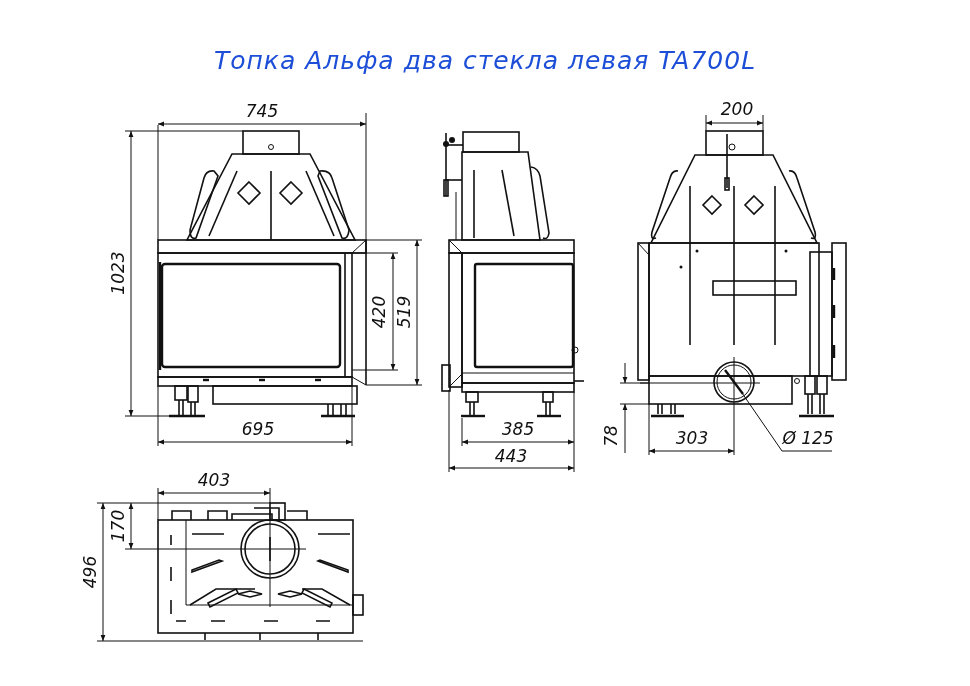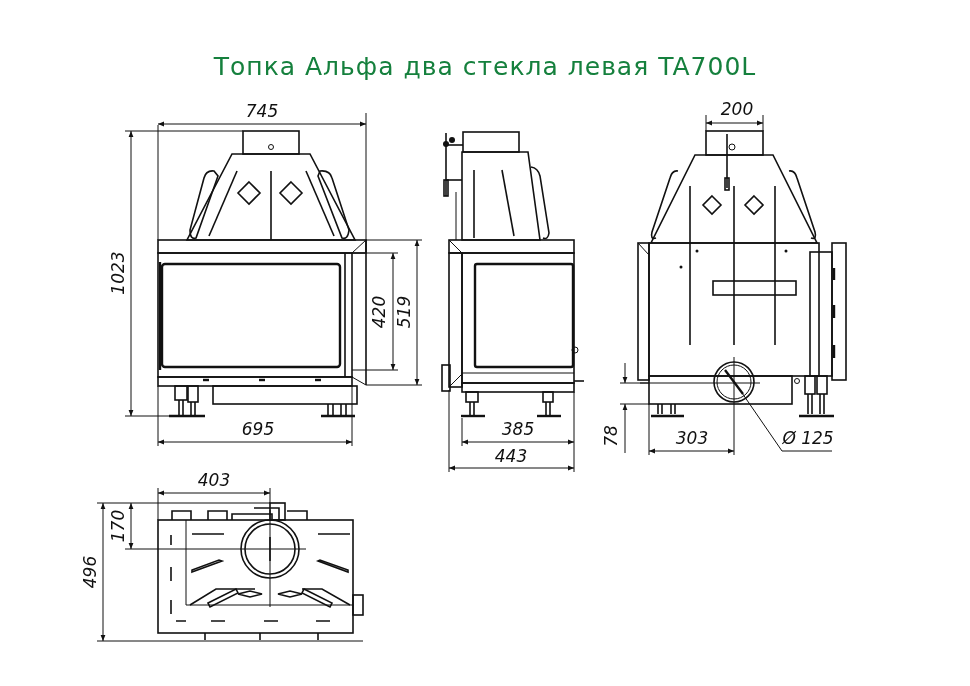--- a/index.html
+++ b/index.html
@@ -1,20 +1,20 @@
 <!DOCTYPE html>
 <html><head>
 <meta charset="utf-8">
 <style>
   html, body { margin: 0; padding: 0; background: #ffffff; }
   body { width: 970px; height: 686px; position: relative; overflow: hidden;
          font-family: "DejaVu Sans", sans-serif; }
   .title { position: absolute; left: 0; top: 46px; width: 970px; text-align: center;
-           font-size: 25px; color: #15803d; letter-spacing: 1px;
-           font-family: "DejaVu Sans", sans-serif; font-weight: normal; margin-top: 6px; }
+           font-size: 25px; font-style: italic; color: #1d4ed8; letter-spacing: 1px;
+           font-family: "DejaVu Sans", sans-serif; font-weight: normal; }
   svg { position: absolute; left: 0; top: 0; }
   .dim { font-family: "DejaVu Sans", sans-serif; font-style: italic; font-size: 17px; fill: #111; }
   .ln { stroke: #111; stroke-width: 1.6; fill: none; }
   .lt { stroke: #111; stroke-width: 1; fill: none; }
   .th { stroke: #111; stroke-width: 2.4; fill: none; }
   .blk { fill: #111; stroke: none; }
 </style>
 </head>
 <body>
 

